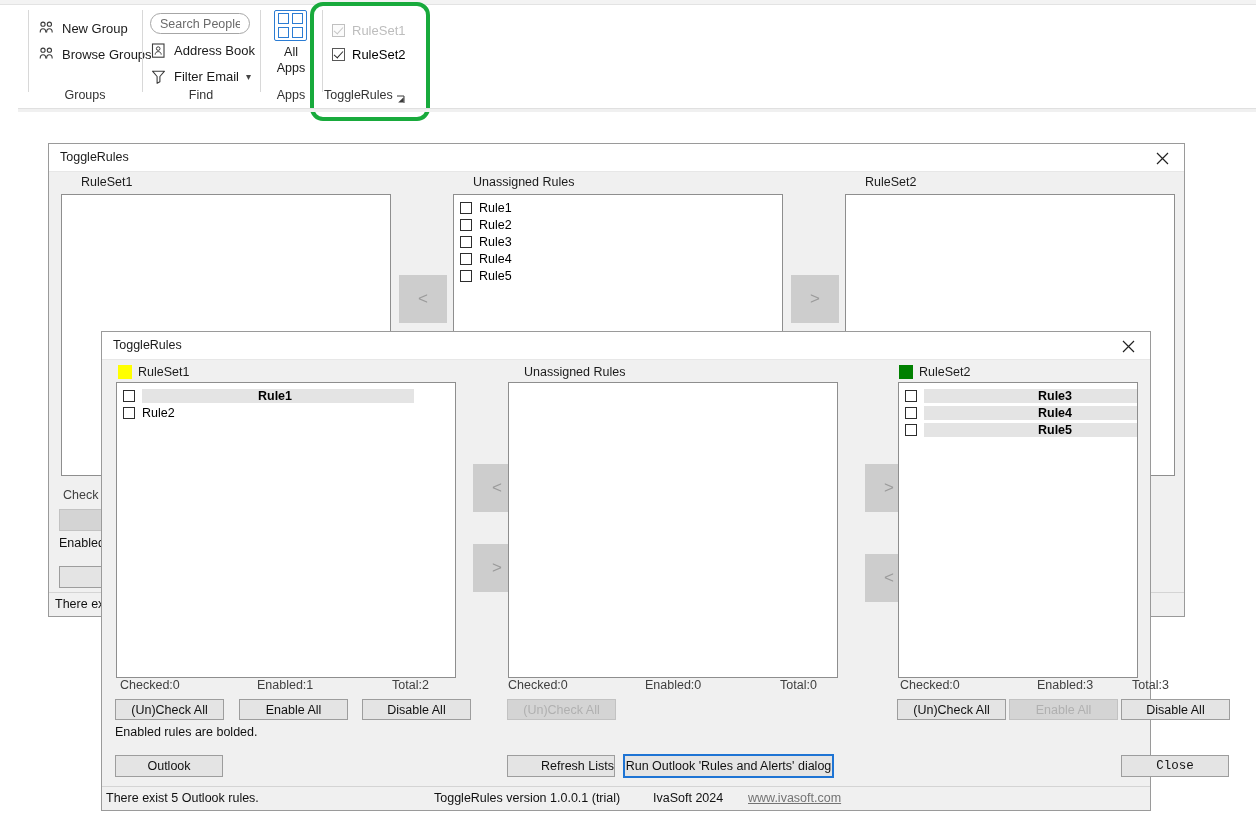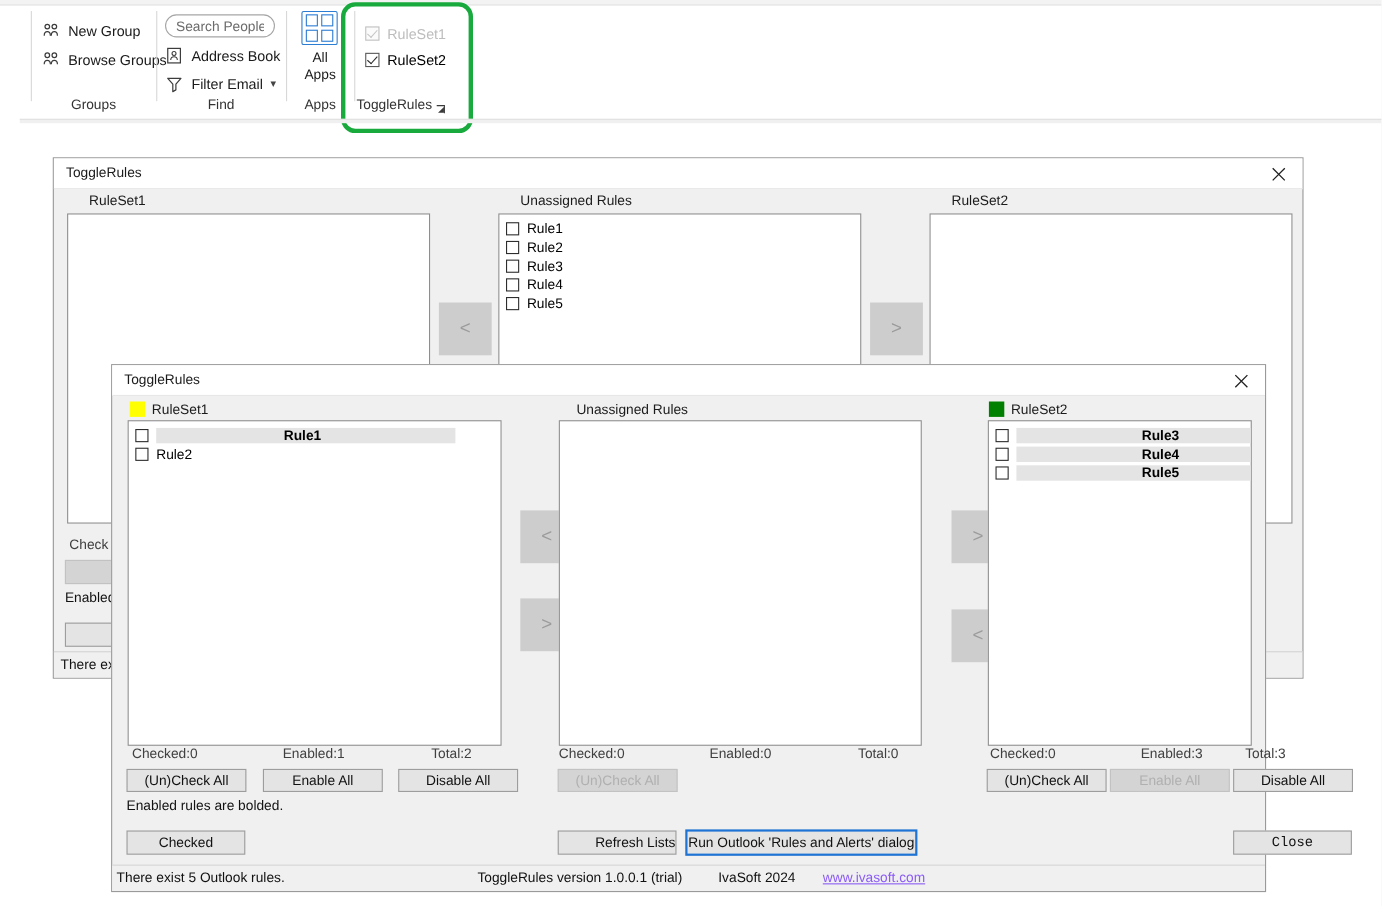--- a/index.html
+++ b/index.html
@@ -65,21 +65,21 @@
     color:#9b9b9b;font-size:17px;font-family:"Liberation Sans",sans-serif;}
 
   .stat{position:absolute;font-size:12.5px;color:#404040;white-space:nowrap;}
   .btn{position:absolute;background:#e4e4e4;border:1px solid #9d9d9d;box-sizing:border-box;
      font-family:inherit;font-size:12.5px;color:#111;display:flex;align-items:center;justify-content:center;}
   .btn.disabled{background:#d4d4d4;border-color:#c2c2c2;color:#b0b0b0;}
   .btn.defaulted{border:2px solid #1e74d4;background:#e4e4e4;}
   .note{position:absolute;font-size:12.5px;color:#111;}
   .statusbar{position:absolute;left:0;right:0;bottom:0;height:24px;background:#f0f0f0;border-top:1px solid #d4d4d4;box-sizing:border-box;}
   .sb-text{position:absolute;top:4px;font-size:12.5px;color:#111;white-space:nowrap;}
-  .sb-link{color:#8b5cf6;text-decoration:underline;}
+  .sb-link{color:#737373;text-decoration:underline;}
   .swatch{position:absolute;width:14px;height:14px;}
 </style>
 </head>
 <body>
 
 <div id="ribbon">
   <div id="ribbon-topline"></div>
 
   <div class="rib-sep" style="left:28px;"></div>
   <div class="rib-group" style="left:30px;width:110px;">
@@ -319,21 +319,21 @@
     <span>(Un)Check All</span>
   </div>
   <div class="btn disabled" style="left:907px;top:367px;width:109px;height:21px;">
     <span>Enable All</span>
   </div>
   <div class="btn" style="left:1019px;top:367px;width:109px;height:21px;">
     <span>Disable All</span>
   </div>
 
   <div class="btn" style="left:13px;top:423px;width:108px;height:22px;">
-    <span>Checked</span>
+    <span>Outlook</span>
   </div>
   <div class="btn" style="left:405px;top:423px;width:108px;height:22px;justify-content:flex-end;">
     <span>Refresh Lists</span>
   </div>
   <div class="btn defaulted" style="left:521px;top:422px;width:211px;height:24px;">
     <span>Run Outlook 'Rules and Alerts' dialog</span>
   </div>
   <div class="btn" style="left:1019px;top:423px;width:108px;height:22px;font-family:Liberation Mono, monospace;">
     <span>Close</span>
   </div>

